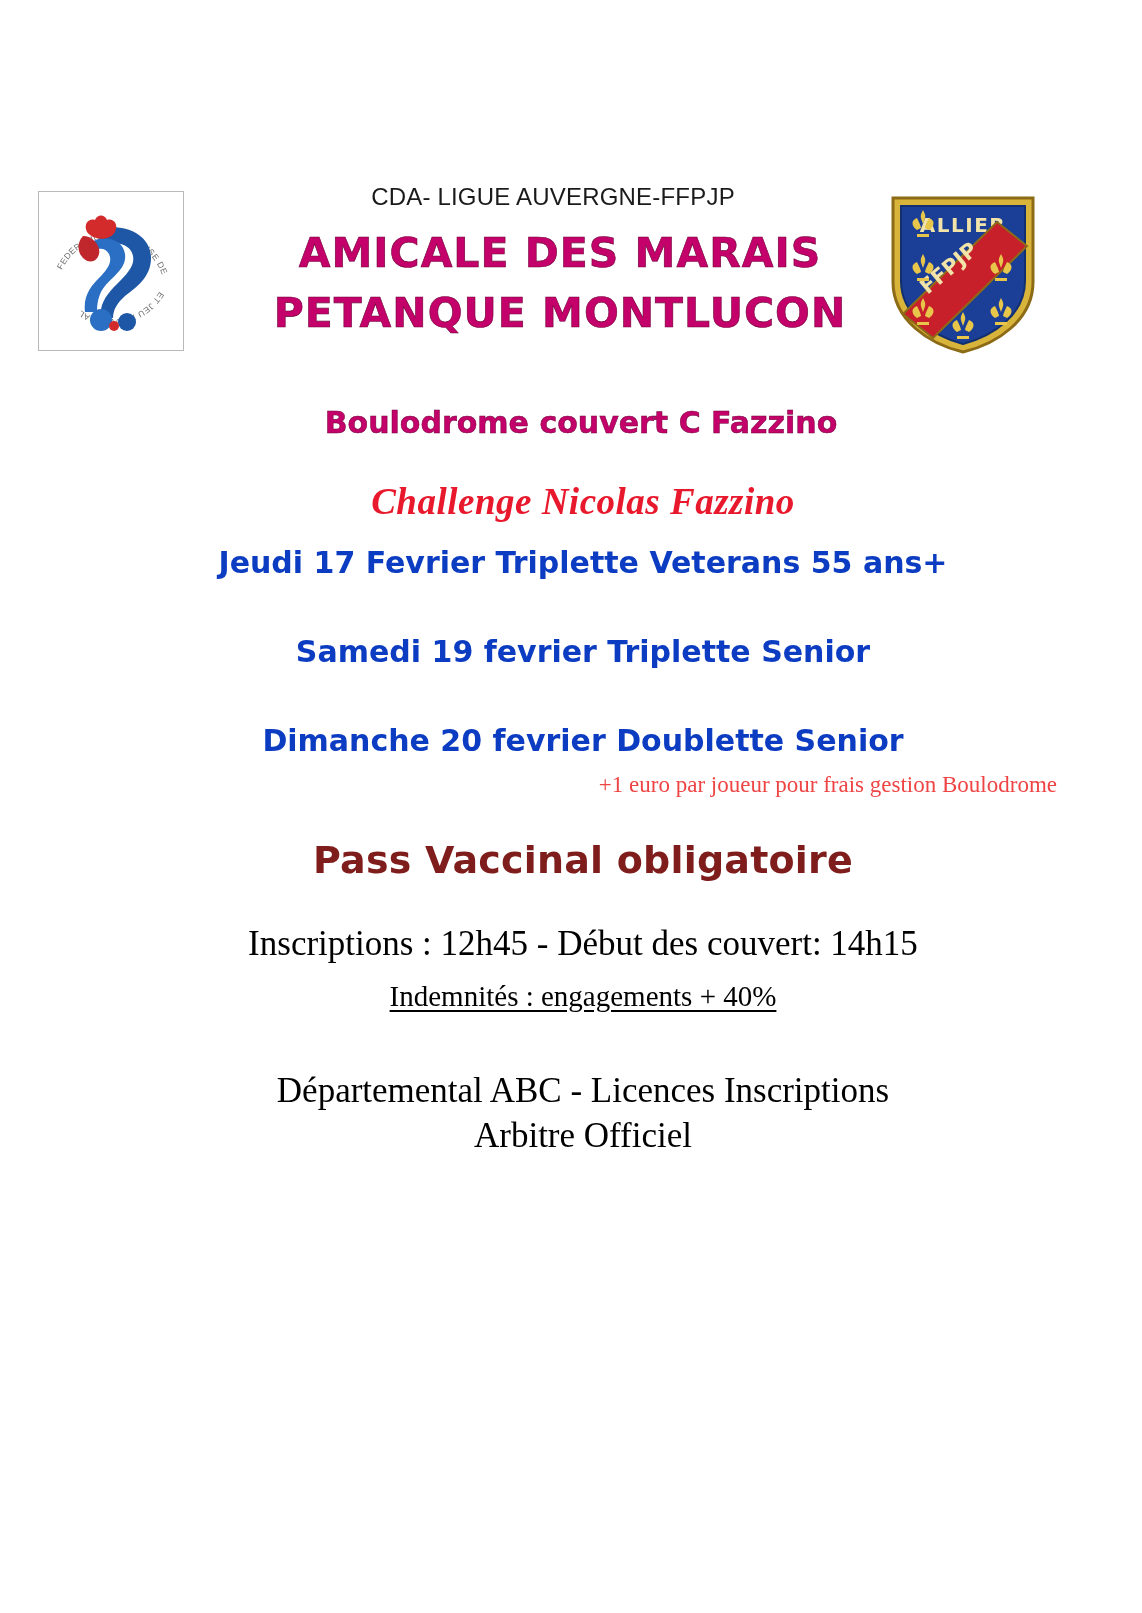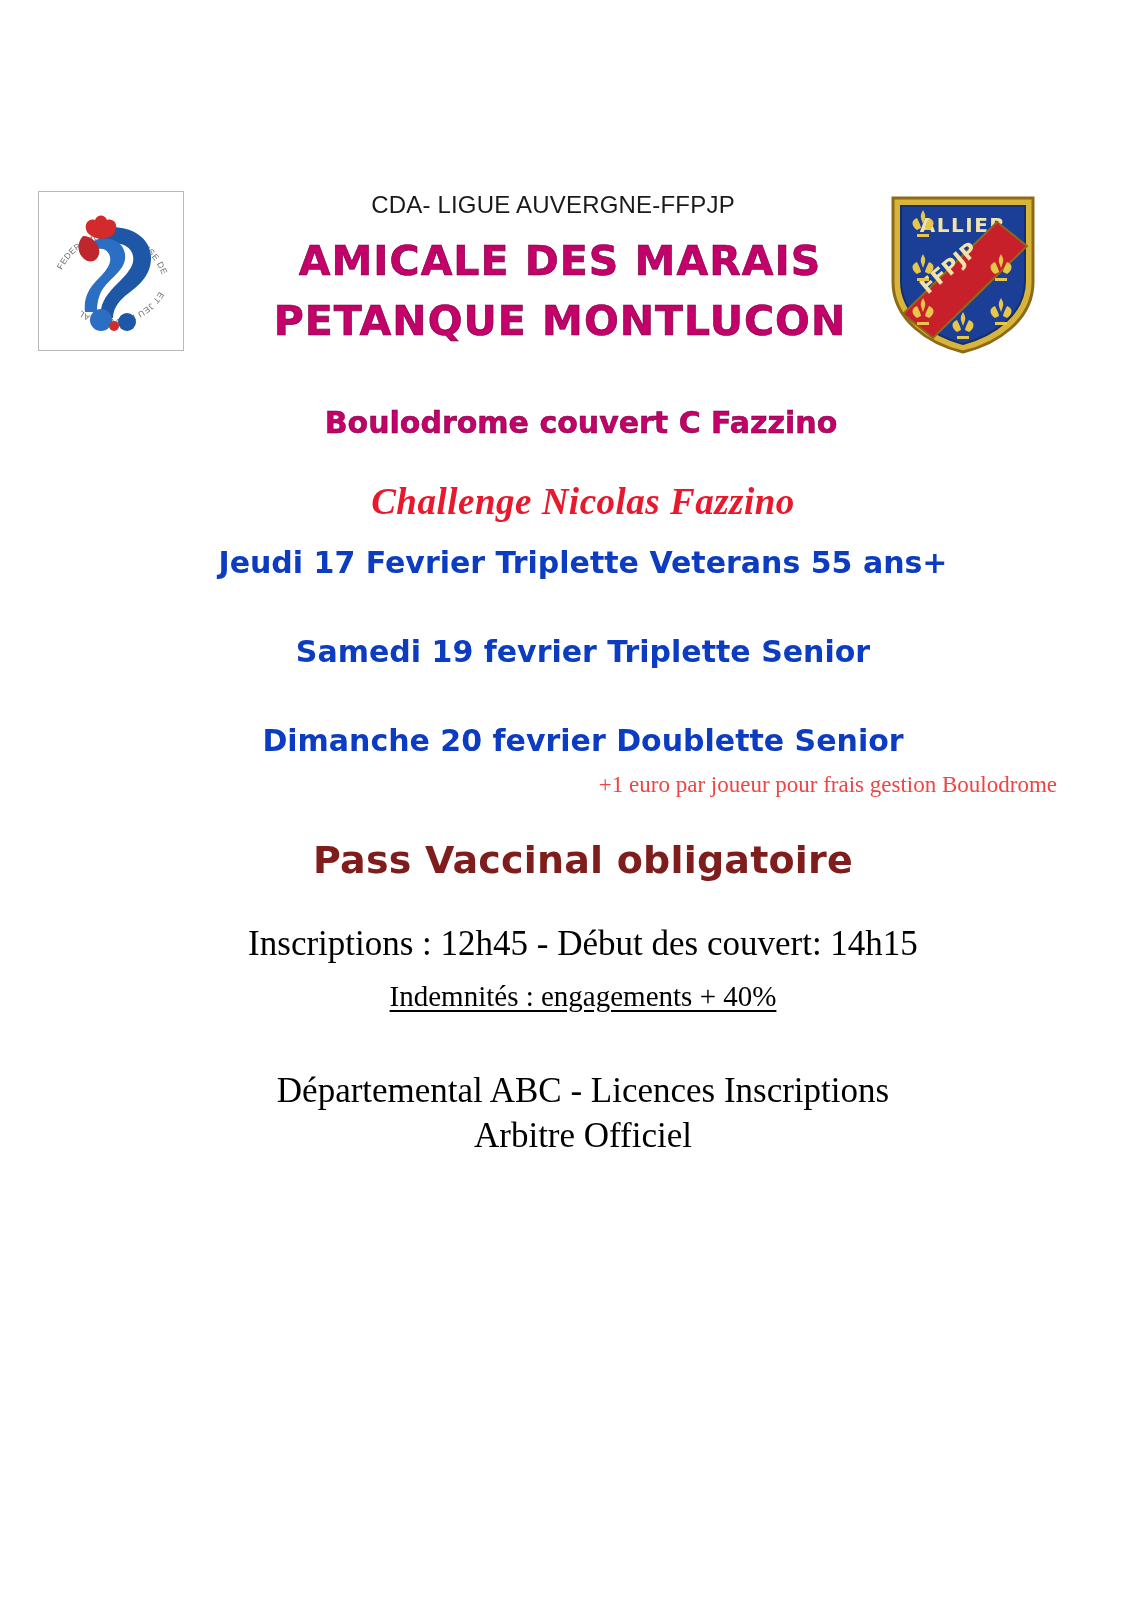--- a/index.html
+++ b/index.html
@@ -50,21 +50,21 @@
     top: 6px;
     width: 168px;
     height: 172px;
   }
   .logo-right svg { display: block; }
 
   
   .header-text {
     position: absolute;
     left: 0;
-    top: 12px;
+    top: 4px;
     width: 100%;
     text-align: center;
   }
   .cda-line {
     font-family: "Liberation Sans", sans-serif;
     font-size: 24px;
     color: #1a1a1a;
     letter-spacing: 0.2px;
     margin-left: -36px;
     line-height: 1.1;

